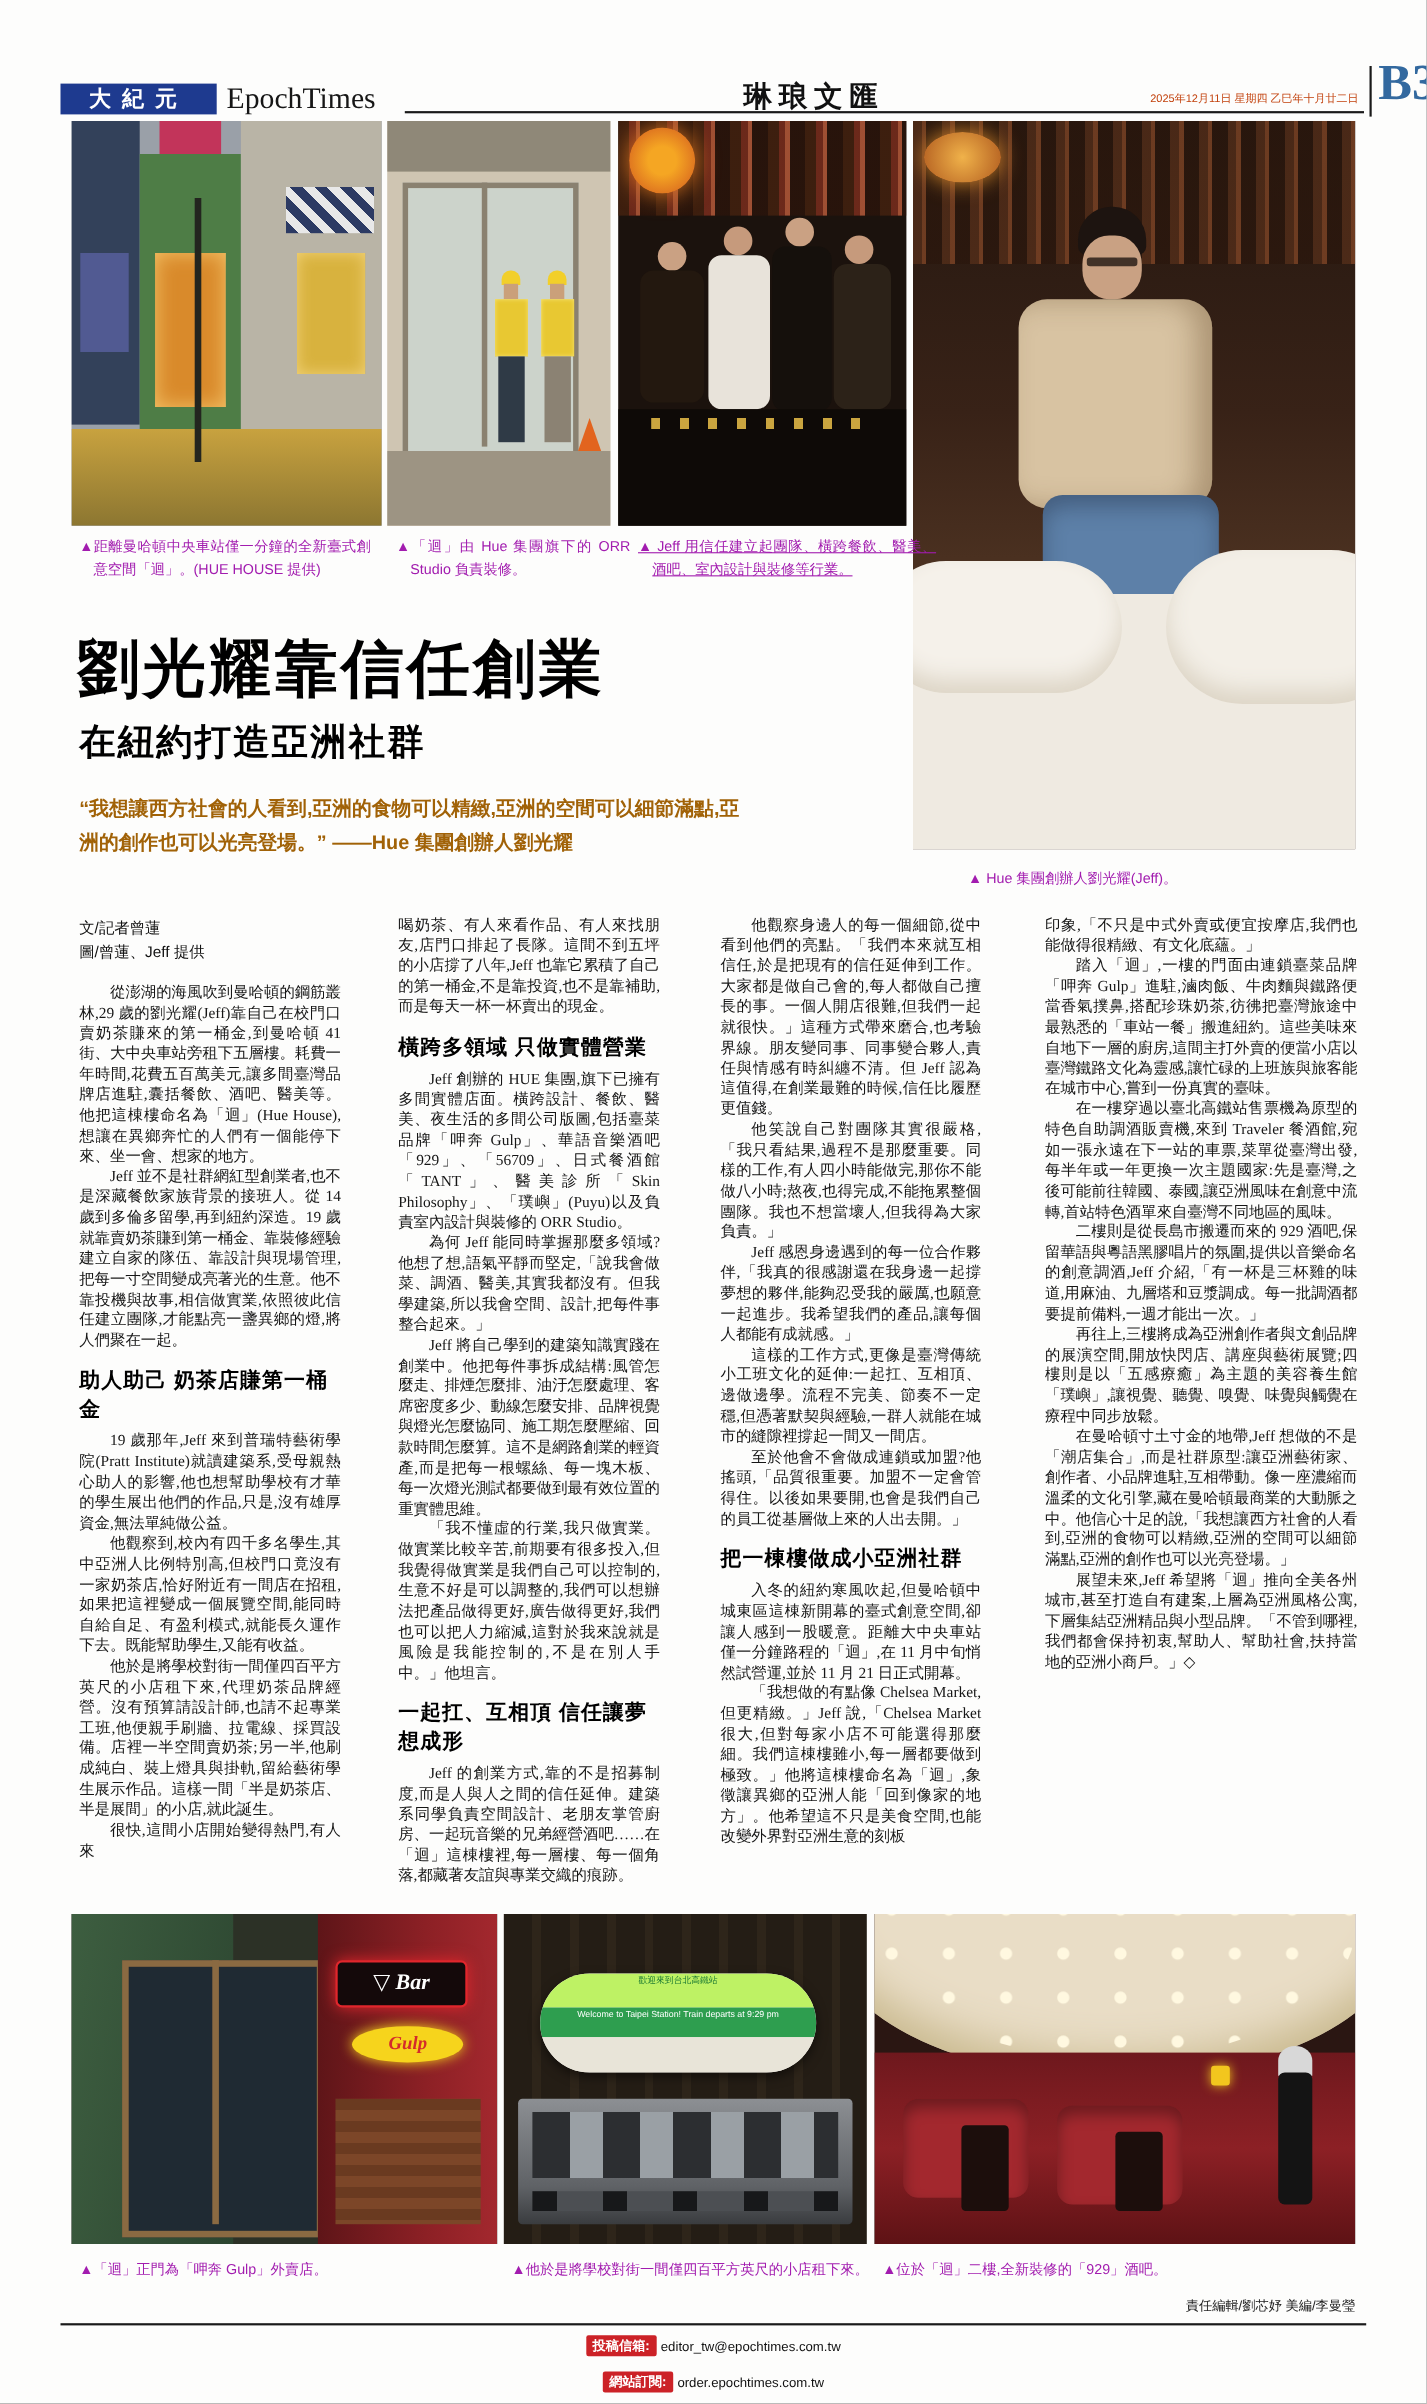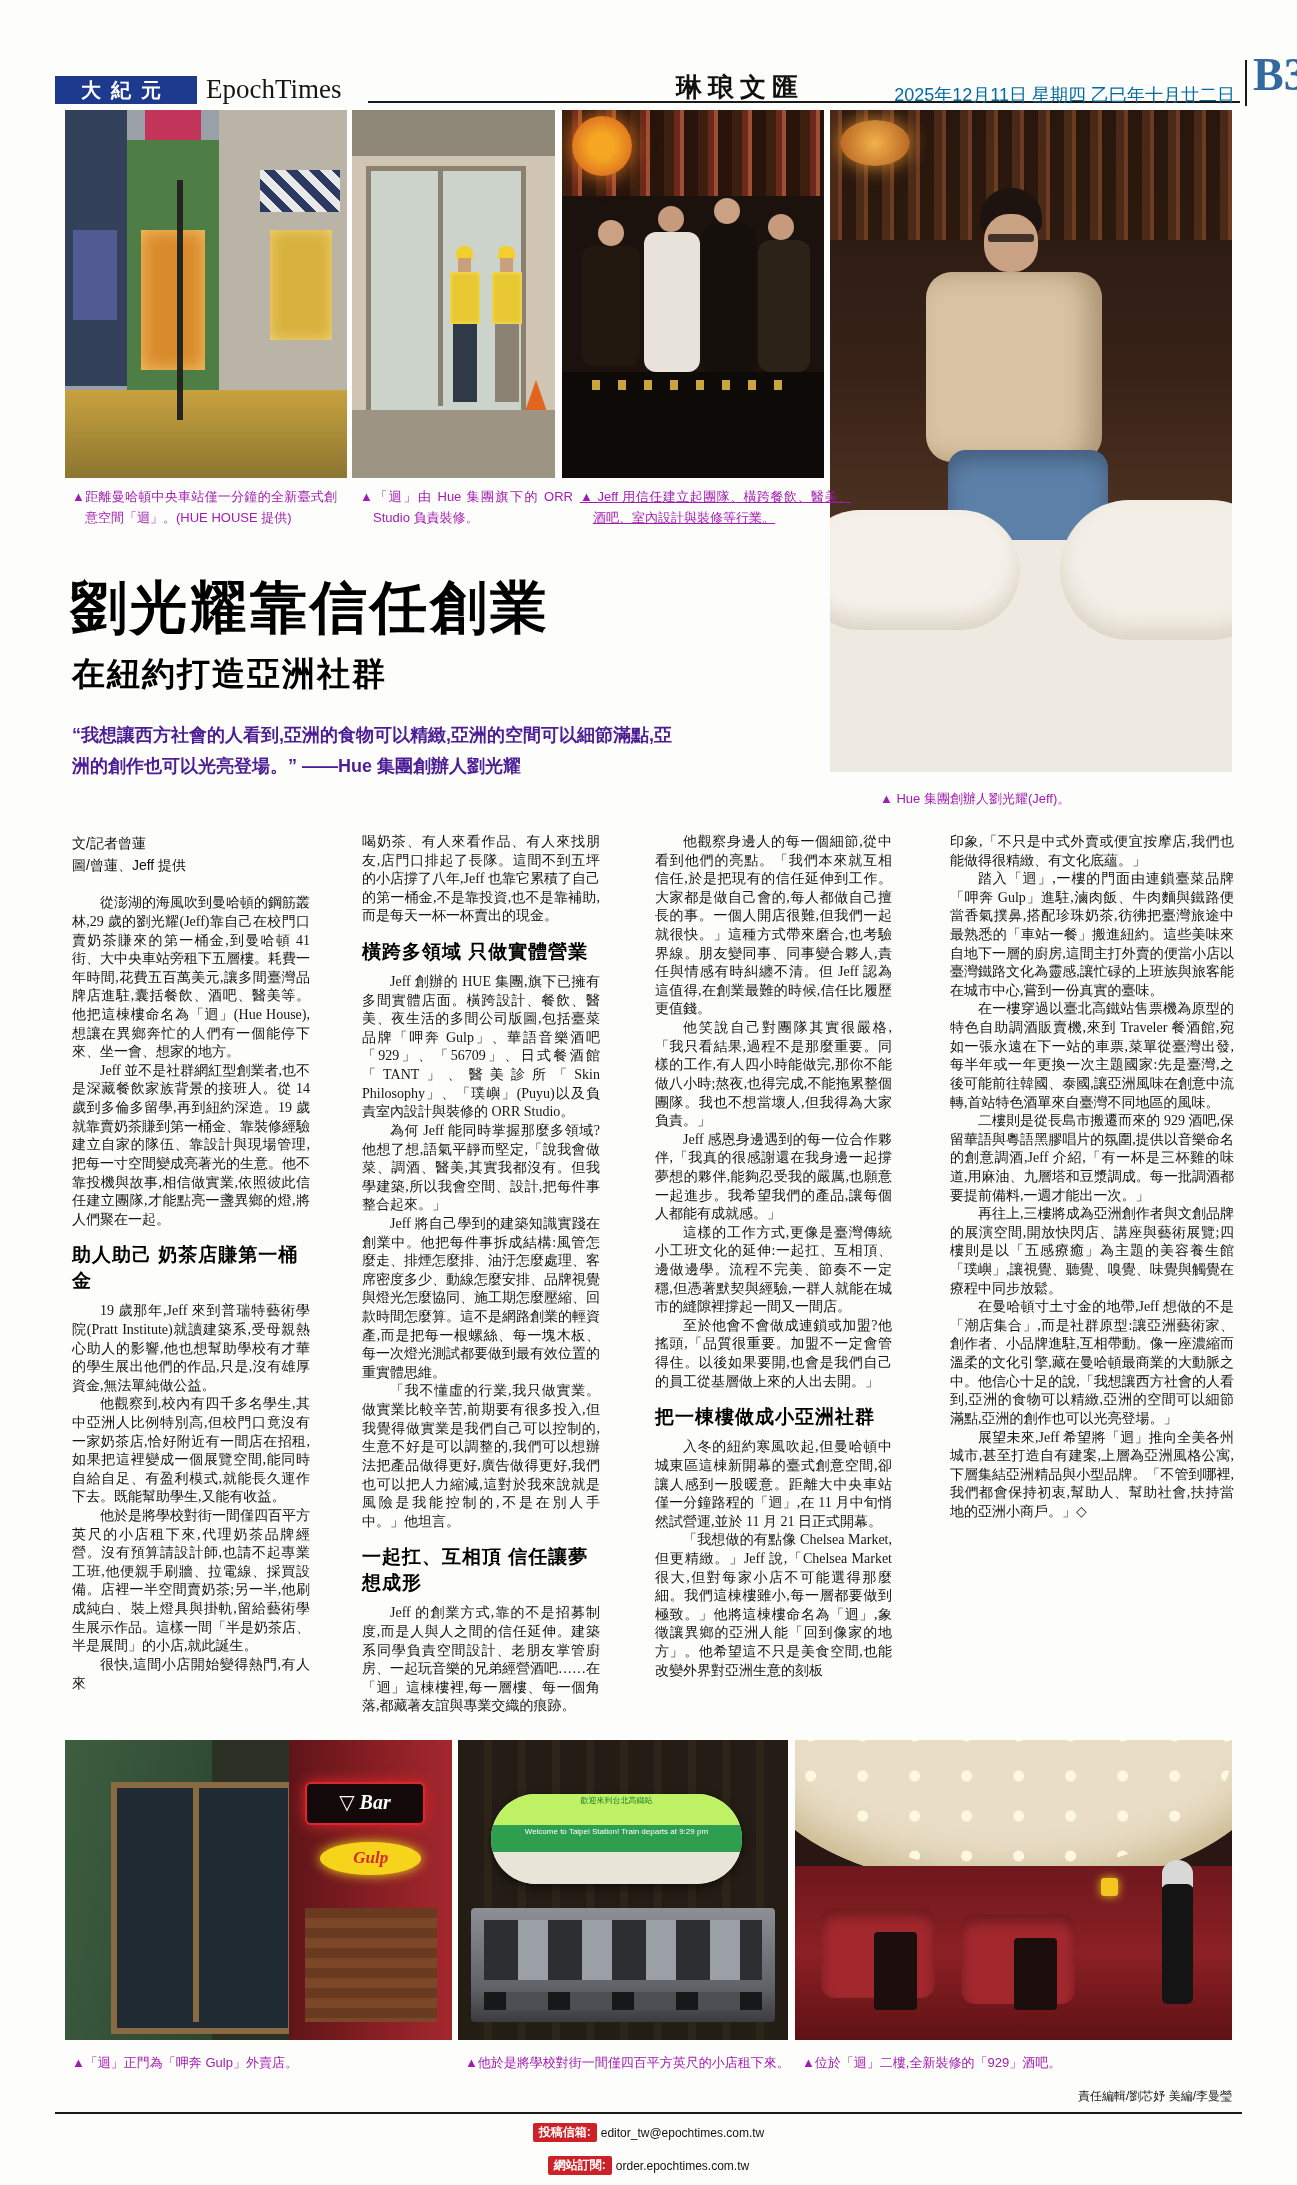--- a/index.html
+++ b/index.html
@@ -6,35 +6,35 @@
   .page{position:relative;width:1297px;height:2185px;margin:0 auto;background:#fdfdfc;
         font-family:"Liberation Serif","DejaVu Serif",serif;color:#111;overflow:hidden;}
   
   .logo-box{position:absolute;left:55px;top:76px;width:142px;height:28px;background:#1e3a8f;
             color:#fff;font-weight:bold;font-size:20px;letter-spacing:10px;text-align:center;line-height:28px;}
   .logo-en{position:absolute;left:206px;top:74px;font-size:27px;color:#161616;}
   .section-title{position:absolute;left:648px;top:70px;transform:translateX(-50%);left:740px;
                  font-size:26px;font-weight:bold;letter-spacing:6px;}
   .head-rule{position:absolute;left:368px;top:101px;width:872px;height:2px;background:#1a1a1a;}
   .head-date{position:absolute;right:62px;top:83px;font-family:"Liberation Sans","DejaVu Sans",sans-serif;
-             font-size:18px;color:#0369a1;}
+             font-size:10px;color:#c2410c;}
   .head-vline{position:absolute;left:1245px;top:60px;width:2px;height:46px;background:#1a1a1a;}
   .page-no{position:absolute;left:1253px;top:48px;font-size:46px;font-weight:bold;color:#33699f;}
   
   .ph{position:absolute;overflow:hidden;background:#9a9a9a;}
   .ph *{position:absolute;}
   
   .cap{position:absolute;font-family:"Liberation Sans","DejaVu Sans",sans-serif;font-size:13px;
        line-height:1.65;color:#a21caf;text-indent:-1em;padding-left:1em;text-align:justify;}
   
   .main-title{position:absolute;left:70px;top:570px;font-size:57px;font-weight:bold;letter-spacing:3px;color:#000;}
   .sub-title{position:absolute;left:72px;top:652px;font-size:33px;font-weight:bold;letter-spacing:2px;color:#000;}
   .lead-quote{position:absolute;left:72px;top:720px;width:600px;
               font-family:"Liberation Sans","DejaVu Sans",sans-serif;font-weight:bold;
-              font-size:18px;line-height:1.72;color:#4c1d95;}
+              font-size:18px;line-height:1.72;color:#a16207;}
   
   .col{position:absolute;top:833px;}
   .para{font-size:14px;line-height:1.33;text-align:justify;text-indent:2em;color:#151515;}
   .para.cont{text-indent:0;}
   .subhead{font-family:"Liberation Sans","DejaVu Sans",sans-serif;font-weight:bold;font-size:19px;
            margin:13px 0 8px;letter-spacing:1px;color:#000;}
   .byline-line{font-family:"Liberation Sans","DejaVu Sans",sans-serif;font-size:14px;line-height:1.55;}
   .spacer{height:18px;}
   
   .credits{position:absolute;right:65px;top:2088px;font-family:"Liberation Sans",sans-serif;font-size:12px;color:#222;}

